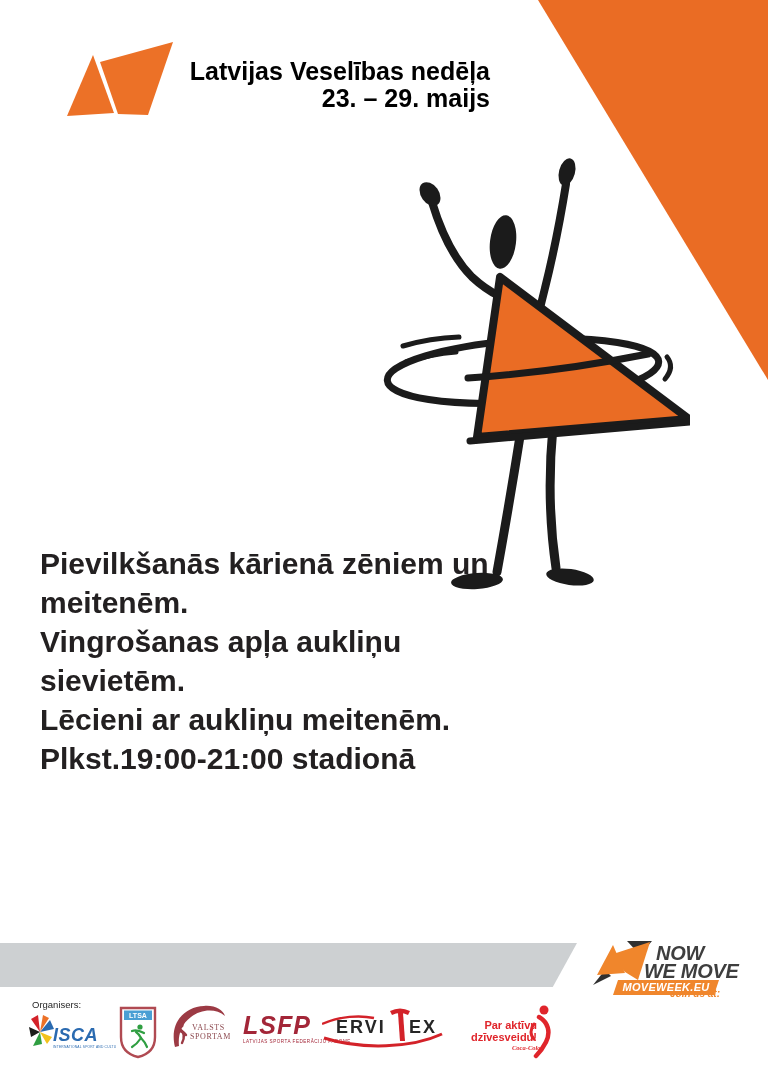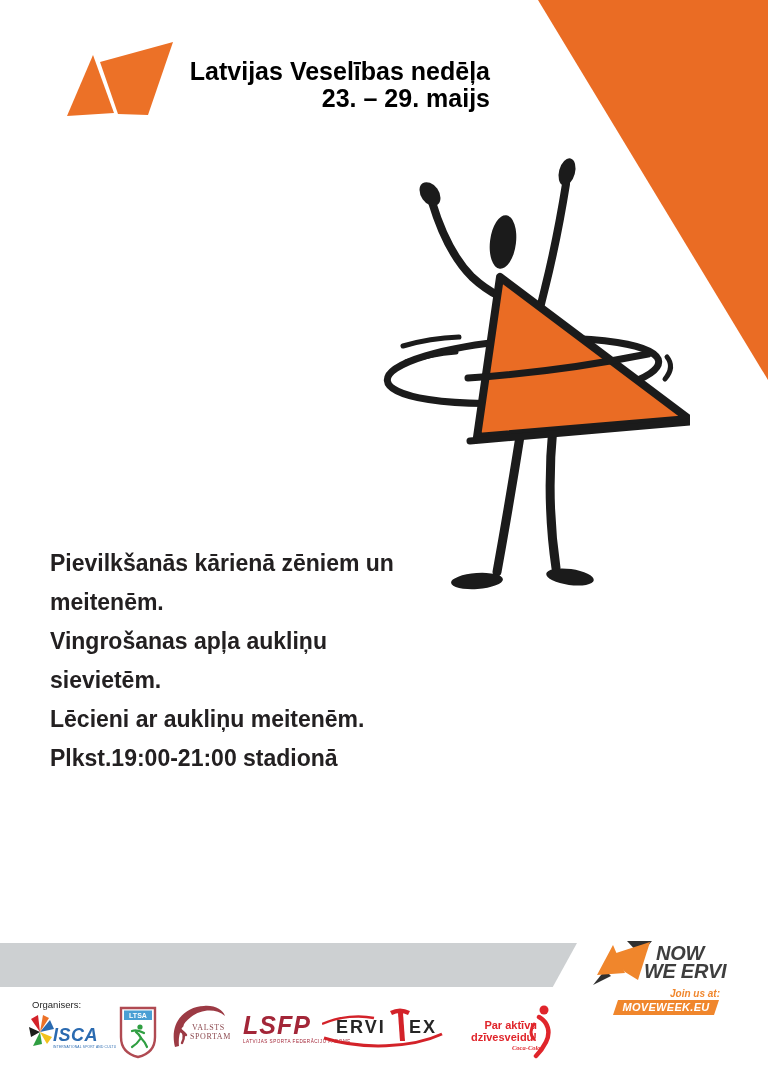--- a/index.html
+++ b/index.html
@@ -11,29 +11,29 @@
   .corner-tri{left:538px;top:0;width:230px;height:380px;background:#ea6c24;
               clip-path:polygon(0 0,100% 0,100% 100%);}
 
   
   .header-text{left:150px;top:58px;width:340px;text-align:right;font-weight:700;
                font-size:25px;line-height:27px;color:#000000;}
 
   
   .program{left:40px;top:534px;width:600px;font-weight:700;color:#232021;}
   .program-heading{font-size:41px;line-height:47px;letter-spacing:.2px;}
-  .program-lines{font-size:23px;line-height:39px;margin-top:10px;margin-left:10px;}
+  .program-lines{font-size:30px;line-height:39px;margin-top:10px;}
 
   
   .gray-stripe{left:0;top:943px;width:577px;height:44px;background:#cdd0d2;
                clip-path:polygon(0 0,100% 0,95.8% 100%,0 100%);}
   .nwm-now{left:656px;top:942px;font-size:20px;font-weight:700;font-style:italic;color:#3e3e3e;letter-spacing:-.3px;}
   .nwm-wemove{left:644px;top:960px;font-size:20px;font-weight:700;font-style:italic;color:#3e3e3e;letter-spacing:-.3px;}
   .nwm-join{left:640px;top:988px;width:80px;text-align:right;font-size:10px;font-weight:700;font-style:italic;color:#f0862c;}
-  .nwm-banner{left:613px;top:1000px;width:106px;height:15px;background:#f0862c;
+  .nwm-banner{left:613px;top:980px;width:106px;height:15px;background:#f0862c;
               clip-path:polygon(5px 0,100% 0,calc(100% - 5px) 100%,0 100%);
               text-align:center;font-size:11px;line-height:15px;font-weight:700;font-style:italic;color:#fff;letter-spacing:.3px;}
   .organisers{left:32px;top:999px;font-size:9.5px;color:#262626;}
 
   .lsfp{left:243px;top:1013px;width:80px;color:#a32638;}
   .lsfp-word{font-size:25px;font-weight:700;font-style:italic;letter-spacing:1px;line-height:24px;}
   .lsfp-cap{font-size:4.6px;letter-spacing:.5px;margin-top:2px;white-space:nowrap;}
 
   svg text{font-family:"Liberation Sans",sans-serif;}
   .serif-text{font-family:"Liberation Serif",serif;}
@@ -96,21 +96,21 @@
 
   <div class="abs gray-stripe"></div>
 
   <svg class="abs" style="left:586px;top:939px;" width="68" height="48" viewBox="0 0 68 48">
     <polygon points="7,46 19,31 25,37" fill="#303030"></polygon>
     <polygon points="41,2 66,2 54,16" fill="#303030"></polygon>
     <polygon points="11,36 27,6 39,34" fill="#f0862c"></polygon>
     <polygon points="24,16 64,3 52,41 39,33" fill="#f0862c"></polygon>
   </svg>
   <div class="abs nwm-now">NOW</div>
-  <div class="abs nwm-wemove">WE ERVI</div>
+  <div class="abs nwm-wemove">WE MOVE</div>
   <div class="abs nwm-join">Join us at:</div>
   <div class="abs nwm-banner">
     <span>MOVEWEEK.EU</span>
   </div>
 
   <div class="abs organisers">Organisers:</div>
 
   <svg class="abs" style="left:28px;top:1013px;" width="88" height="38" viewBox="0 0 88 38">
     <g>
       <polygon points="12,19 3,6 10,2" fill="#d32229"></polygon>

